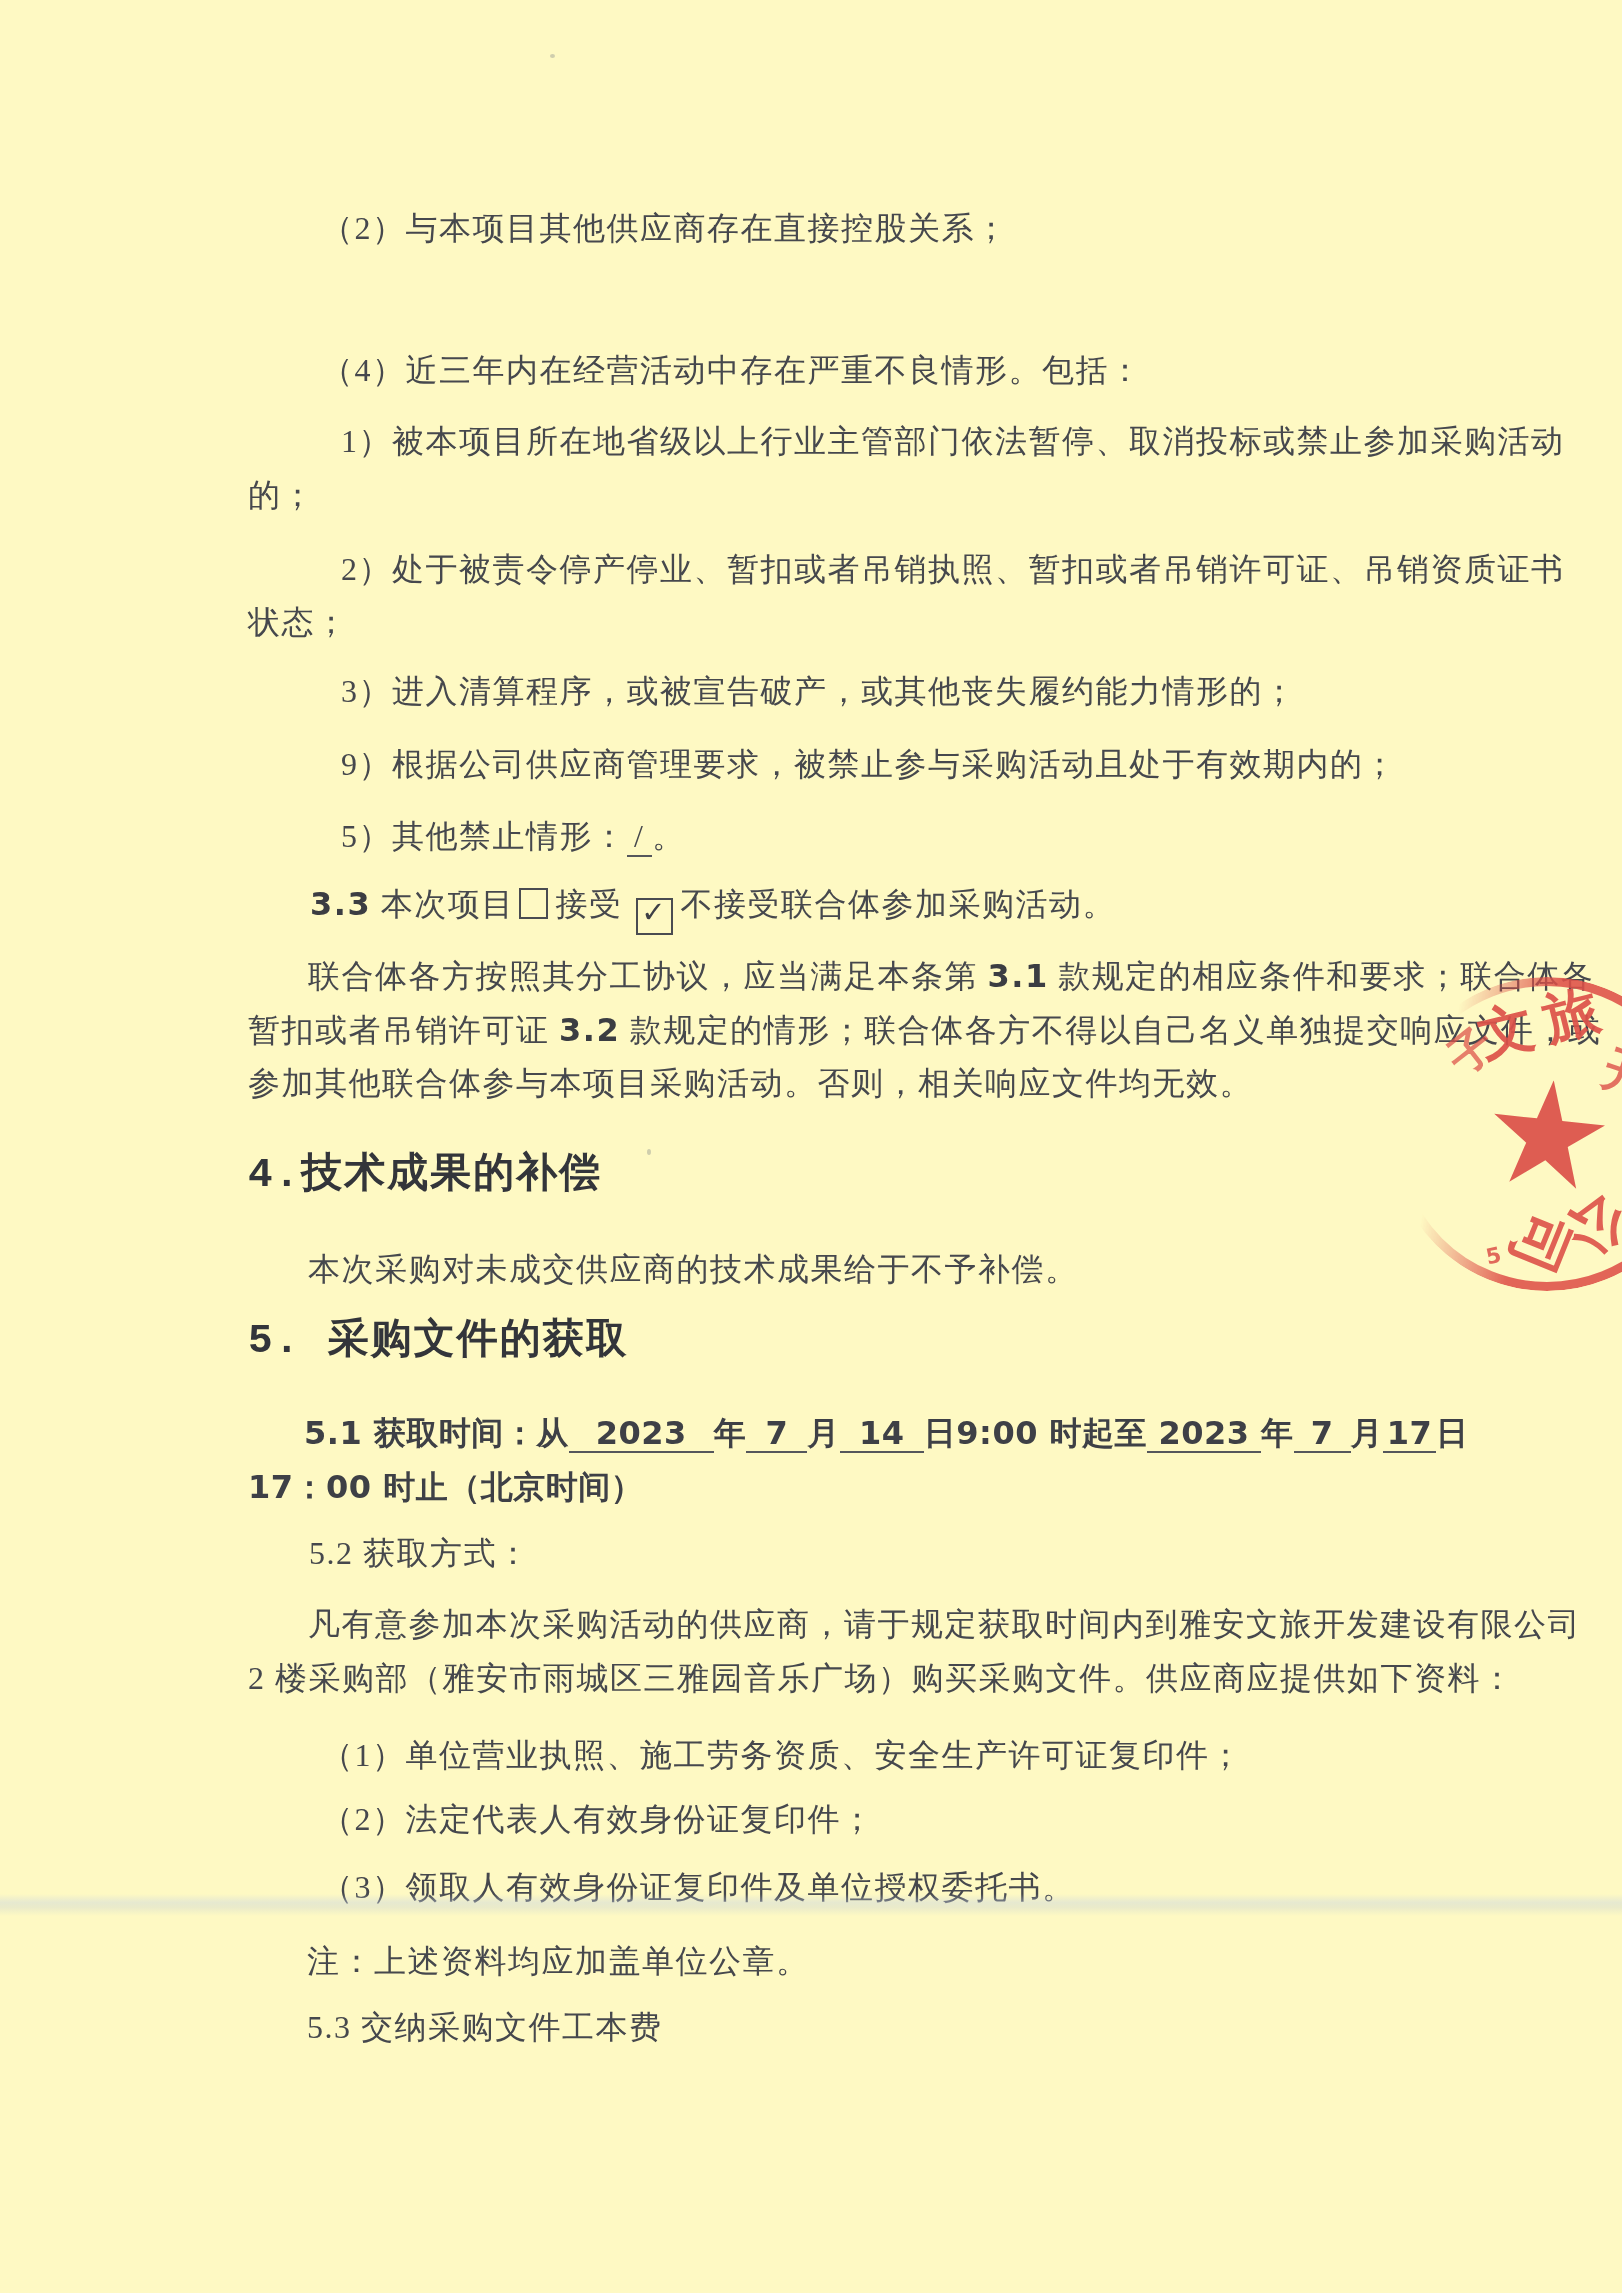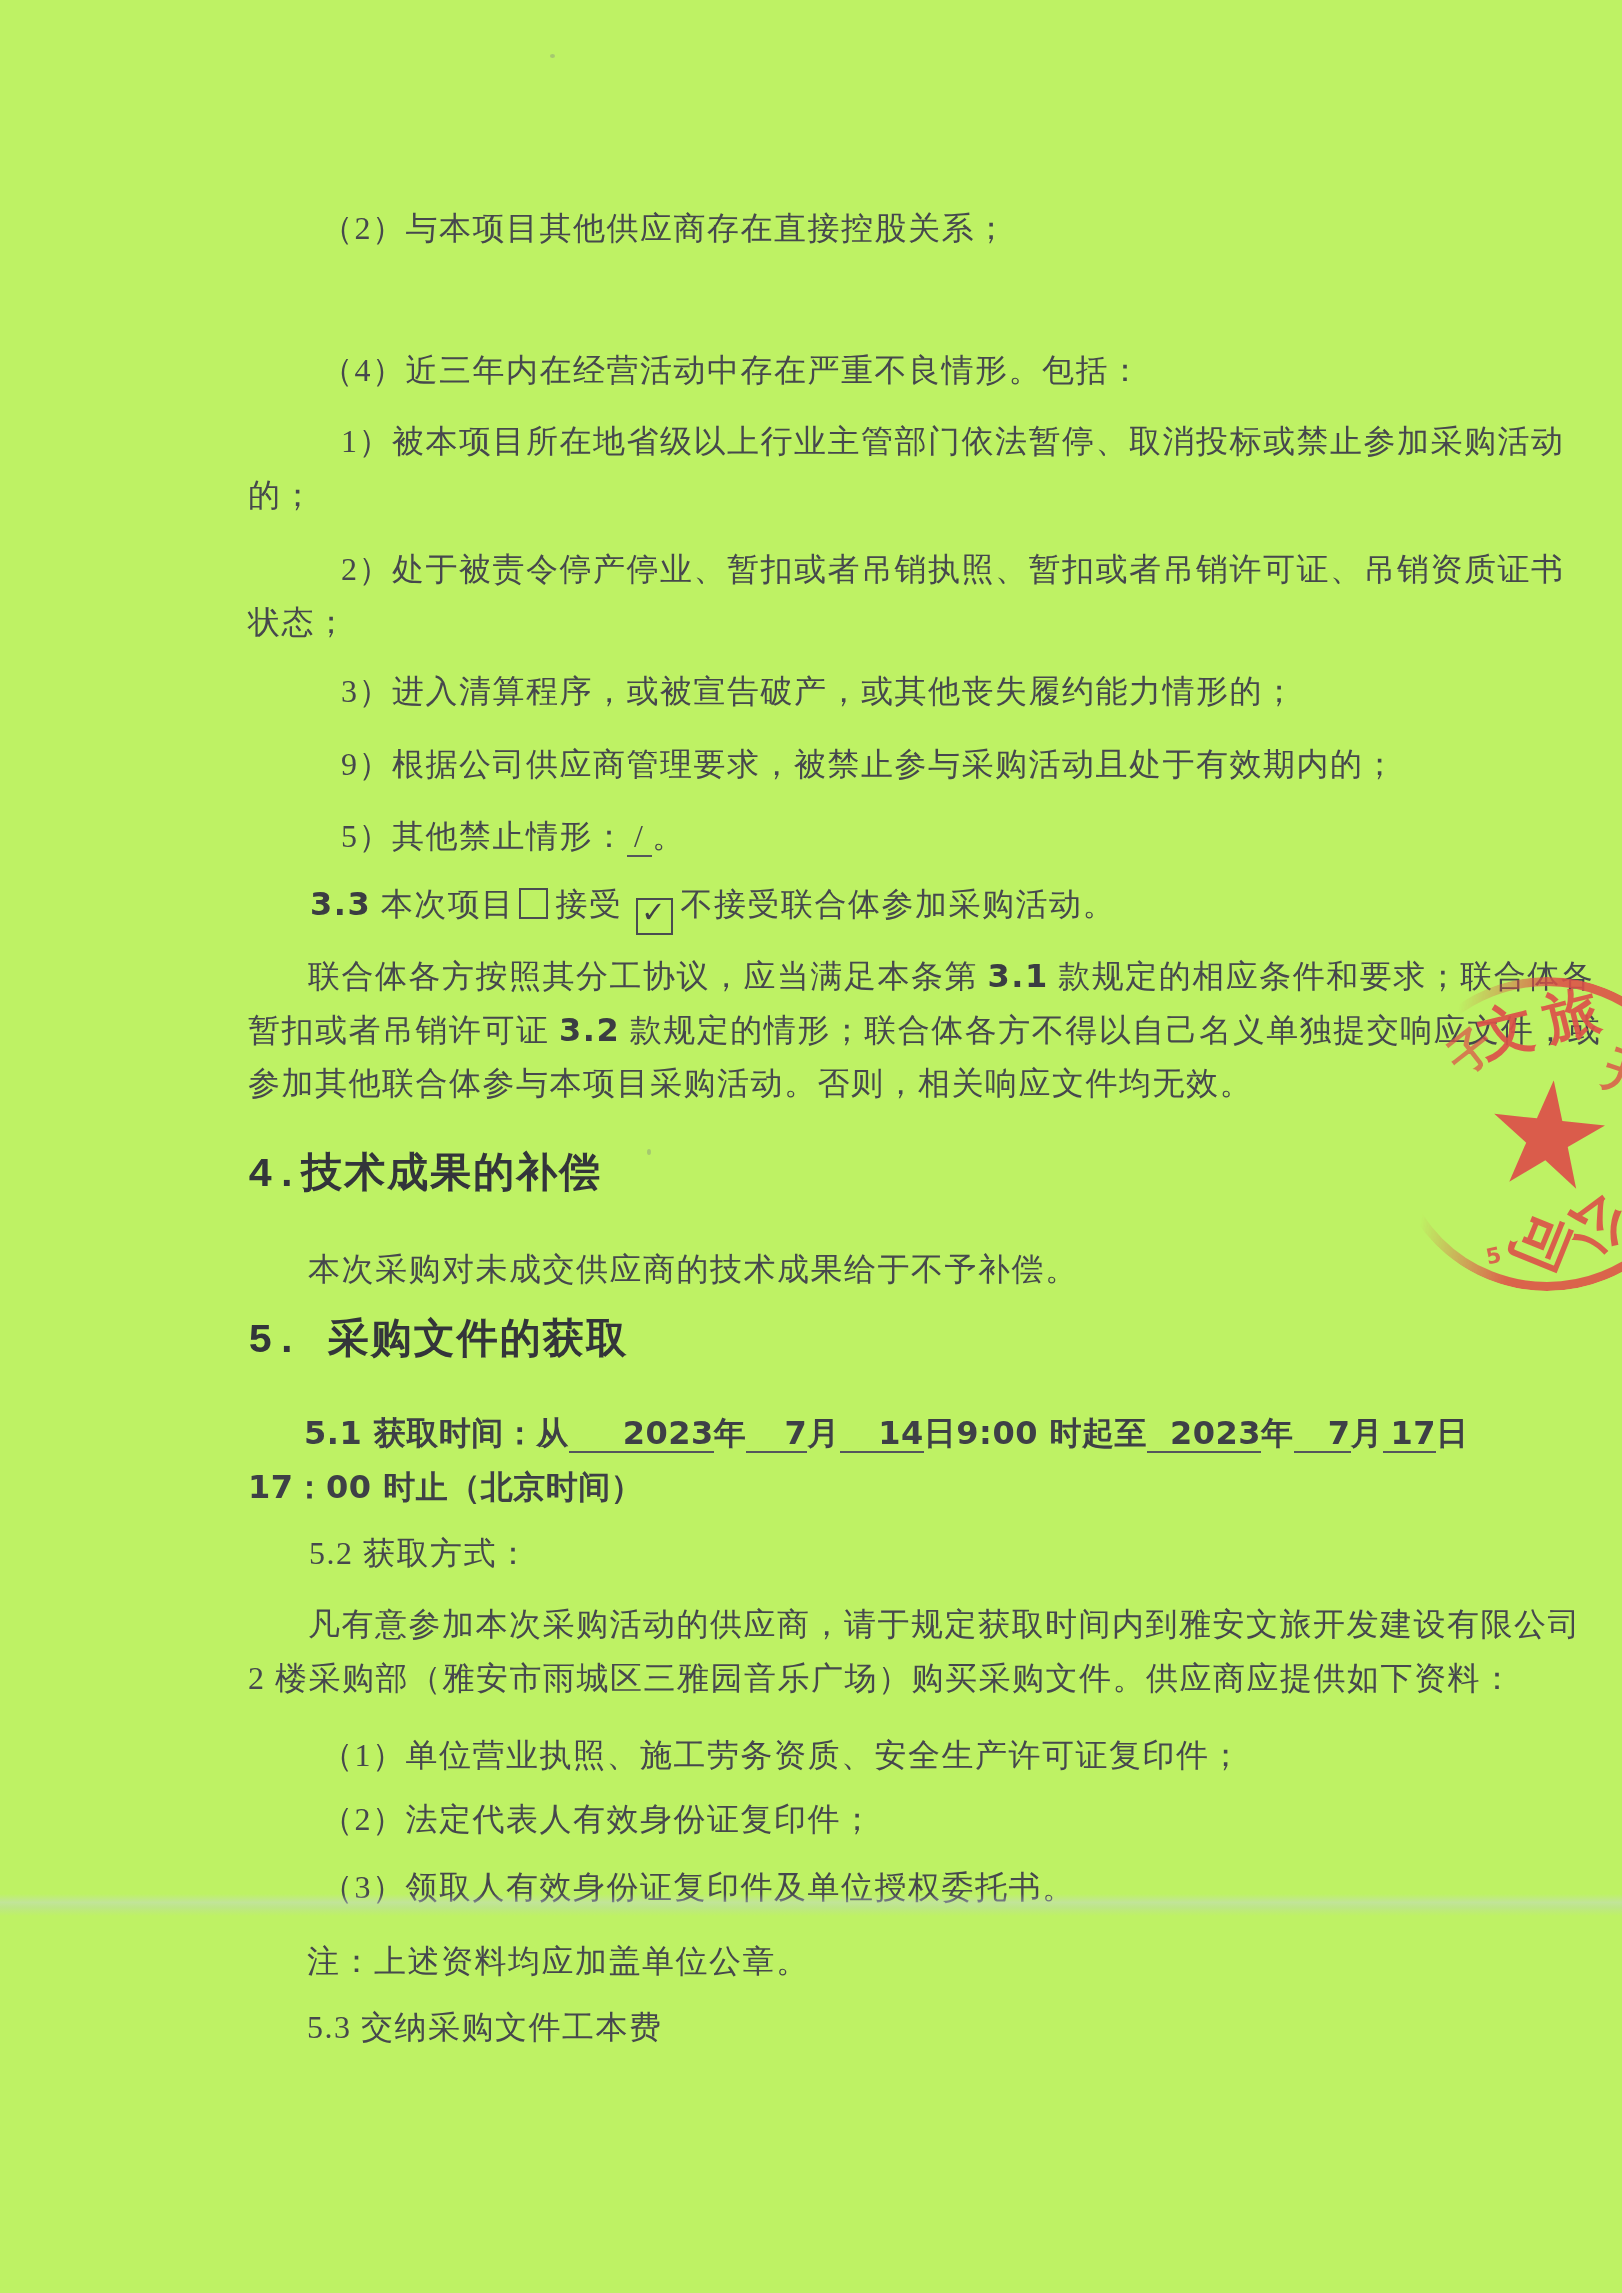--- a/index.html
+++ b/index.html
@@ -1,20 +1,20 @@
 <!DOCTYPE html>
 <html><head>
 <meta charset="utf-8">
 <style>
   html,body{margin:0;padding:0;background:#e9e9e9;}
   #page{
     position:relative;
     width:1622px;height:2294px;
     margin:0 auto;
-    background:#bef264;
+    background:#fef9c3;
     overflow:hidden;
     font-family:"Liberation Serif","DejaVu Serif",serif;
   }
   .line{
     position:absolute;
     white-space:nowrap;
     font-size:32px;
     line-height:1.2;
     color:#46484d;
     letter-spacing:1.5px;
@@ -35,21 +35,21 @@
     letter-spacing:2px;
   }
   .numb{
     font-family:"DejaVu Sans","Liberation Sans",sans-serif;
     font-weight:bold;
     color:#3b3d42;
   }
   .blank{
     display:inline-block;
     border-bottom:2.9px solid #55575c;
-    text-align:right;
+    text-align:center;
     vertical-align:baseline;
     line-height:1.05;
   }
   .u-slash{
     display:inline-block;
     border-bottom:2.9px solid #55575c;
     min-width:25.5px;
     text-align:center;
   }
   .cb{

